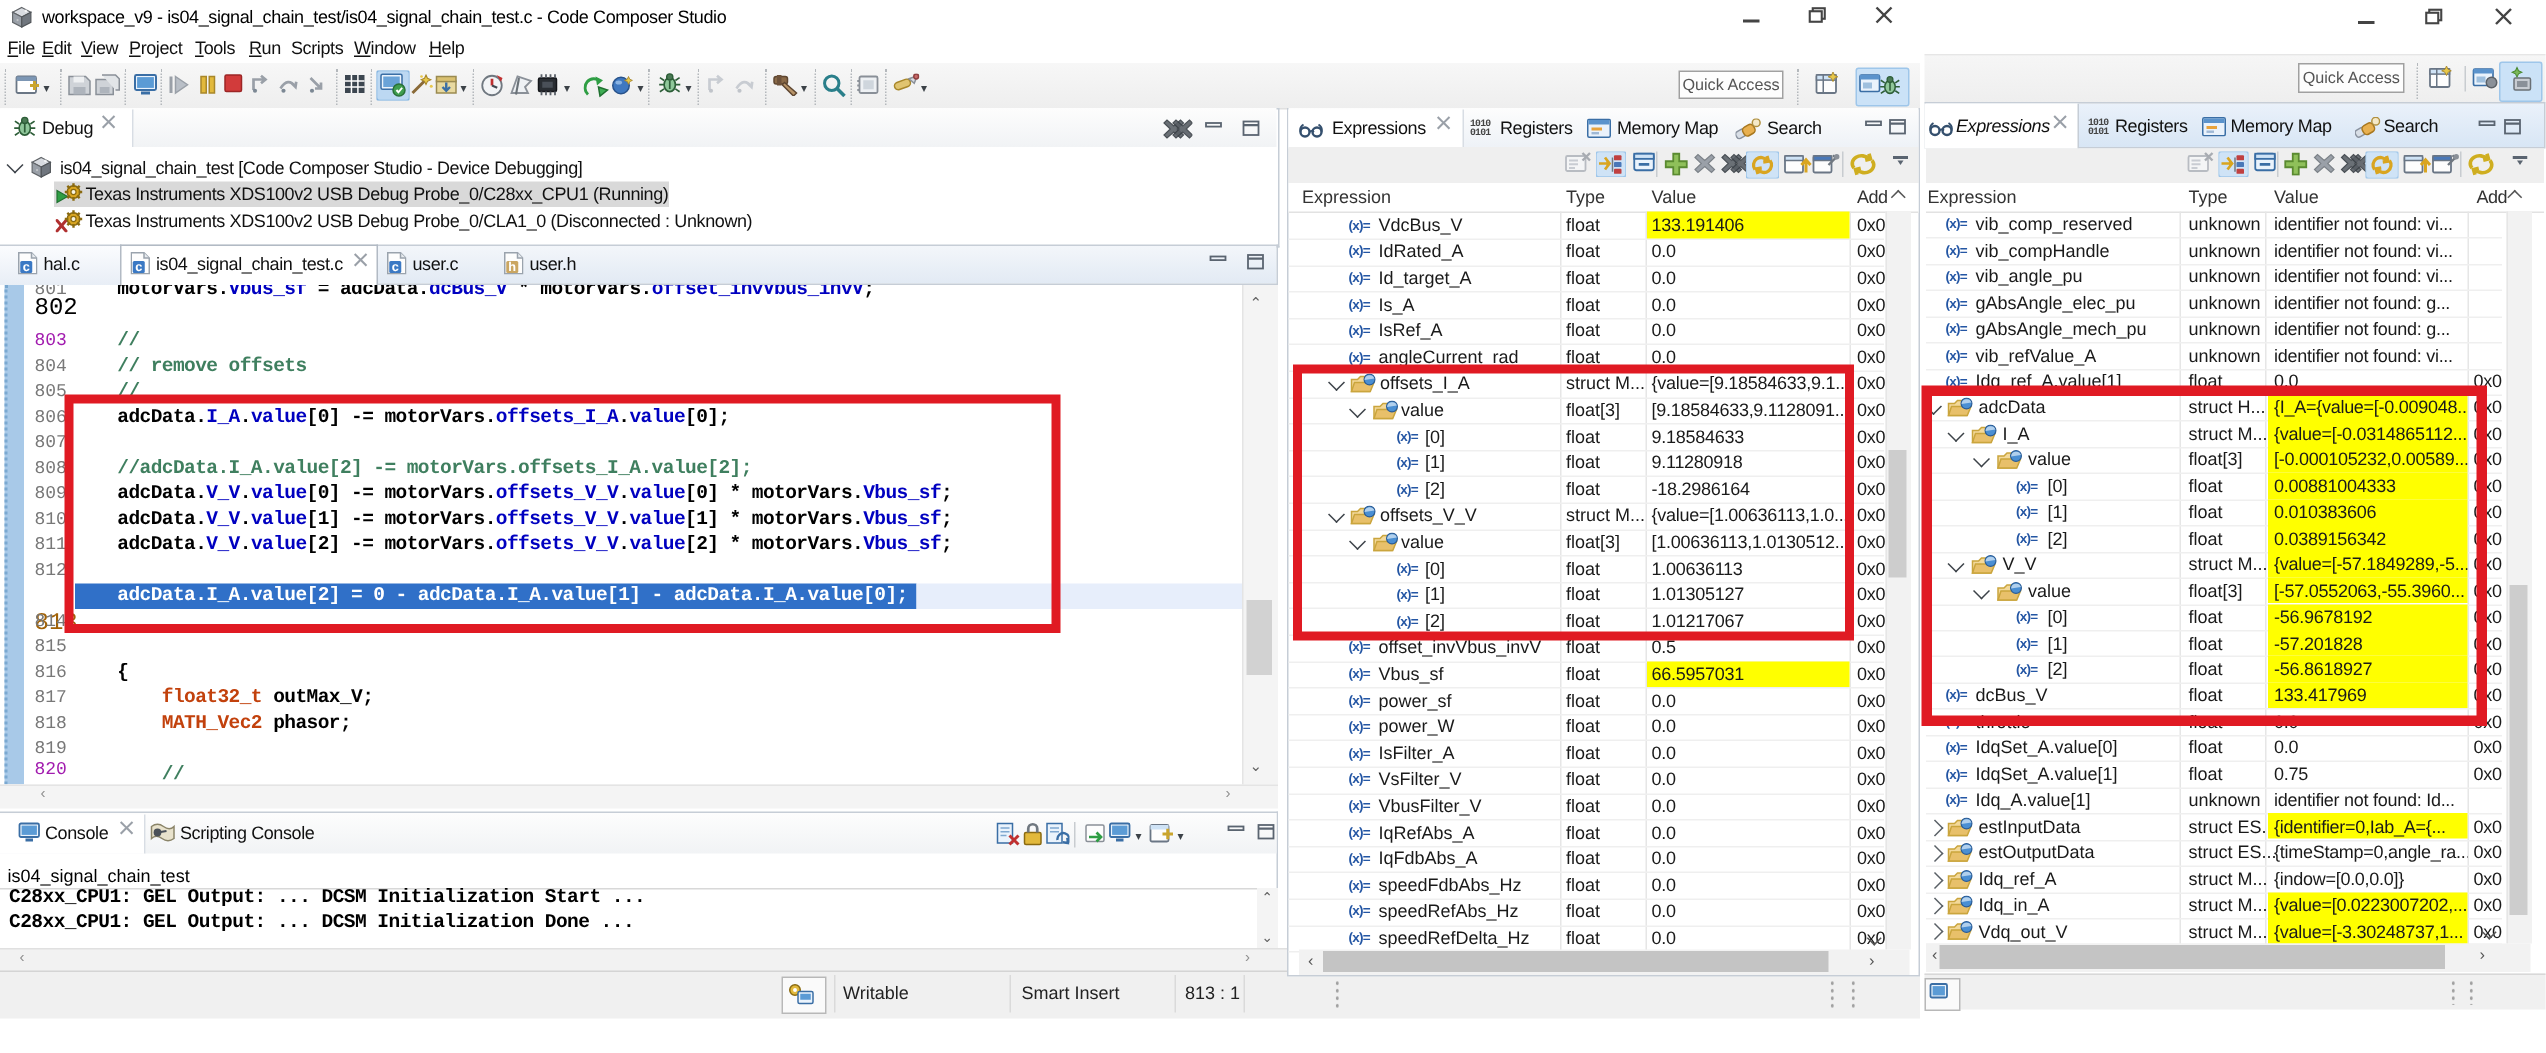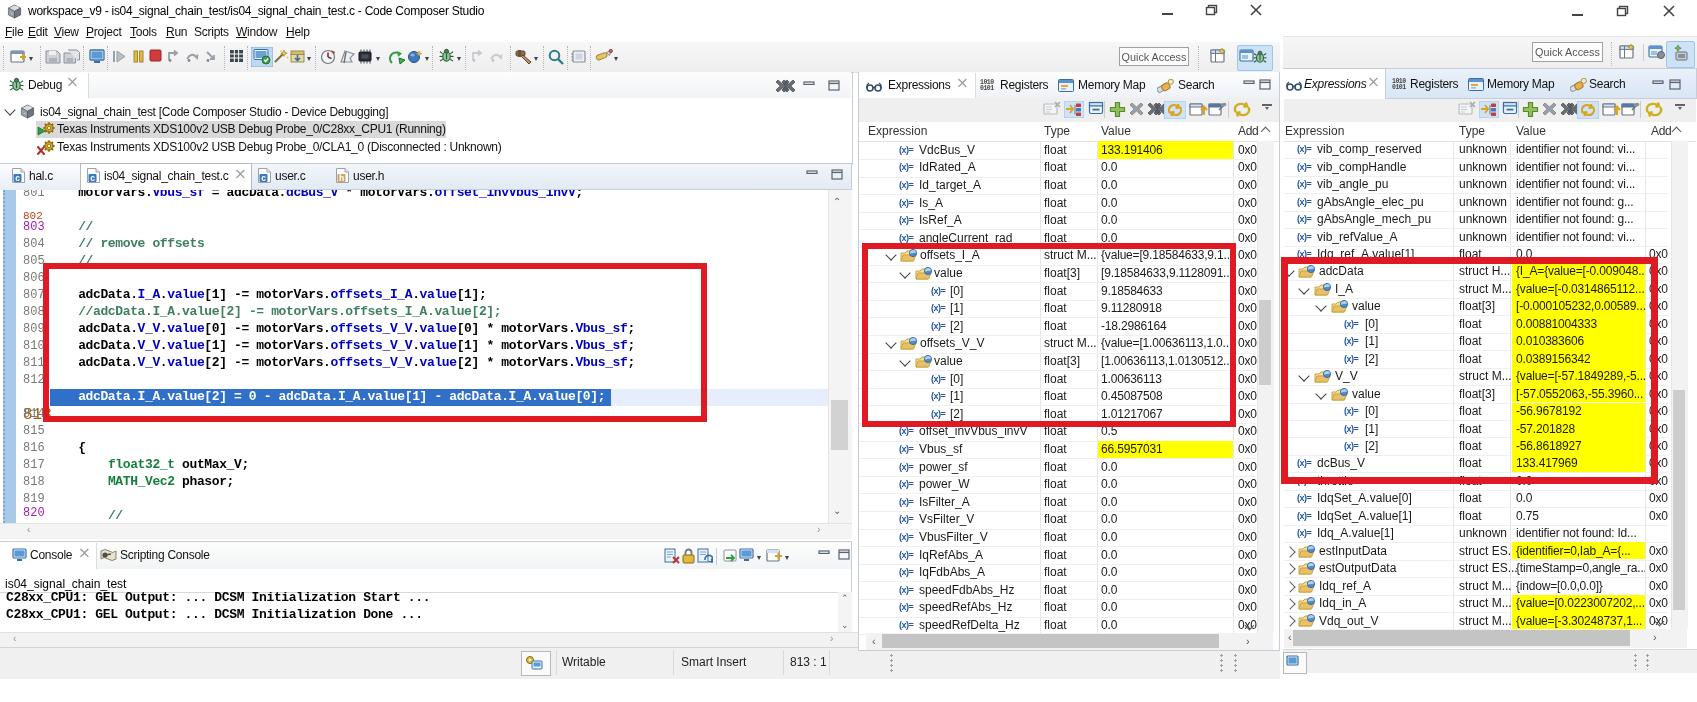--- a/index.html
+++ b/index.html
@@ -13,21 +13,21 @@
 .tabx{font-size:11px;color:#9aa0a8;font-weight:bold}
 .tsep{width:0;height:24px;border-left:1px dotted #b4b8bc}
 .tsep2{width:0;height:17px;border-left:1px solid #c8ccd0}
 .tarr{font-size:8px;color:#3c4248}
 .gridv{position:absolute;width:1px;background:#e6e6e6}
 .gridh{position:absolute;height:1px;background:#efefef}
 .yel{background:#ffff00}
 .err{color:#c43c3c}
 .cell{position:absolute;overflow:hidden;white-space:pre;font-size:12px;letter-spacing:-0.18px;color:#1a1a1a}
 .code{position:absolute;font-family:"Liberation Mono",monospace;font-size:13px;font-weight:bold;letter-spacing:-0.38px;white-space:pre;color:#000}
-.cf{color:#0000c0}.ck{color:#7f0055}.cc{color:#3f7f5f}.ct{color:#15803d}
+.cf{color:#0000c0}.ck{color:#7f0055}.cc{color:#3f7f5f}.ct{color:#c2410c}
 .menu u{text-decoration:underline}
 </style></head><body>
 <svg class="abs" style="left:7px;top:4px" width="15" height="15" viewBox="0 0 16 16">
 <path d="M8 1 L14.5 4.4 L8 7.8 L1.5 4.4 Z" fill="#d8dbe0" stroke="#606468" stroke-width="0.8"></path>
 <path d="M1.5 4.4 L8 7.8 L8 15 L1.5 11.6 Z" fill="#9aa0a8" stroke="#606468" stroke-width="0.8"></path>
 <path d="M14.5 4.4 L8 7.8 L8 15 L14.5 11.6 Z" fill="#70767e" stroke="#505458" stroke-width="0.8"></path>
 <circle cx="11" cy="3.5" r="1" fill="#fff" opacity="0.7"></circle>
     <circle cx="5" cy="10" r="0.8" fill="#e0e0e0" opacity="0.6"></circle>
 </svg>
 <div class="abs t125" style="left:28px;top:4px;color:#000">workspace_v9 - is04_signal_chain_test/is04_signal_chain_test.c - Code Composer Studio</div>
@@ -357,31 +357,31 @@
 <rect x="1.5" y="6" width="8" height="8" rx="1" fill="#caa662"></rect>
 <text x="5.5" y="12.6" font-size="8.5" font-family="Liberation Sans" fill="#fff" text-anchor="middle" font-weight="bold">h</text>
 </svg>
 <div class="abs t125" style="left:353px;top:169px">user.h</div>
 <div class="abs" style="left:0;top:190px;width:852px;height:333px;background:#fff;overflow:hidden" id="ed">
 <div class="abs" style="left:3px;top:0;width:11px;height:333px;background:#a8c9e8;border-left:2px dotted #7aa8d0"></div>
 <div class="abs" style="left:50px;top:198.5px;width:561px;height:17px;background:#3070c8"></div>
 <div class="abs" style="left:611px;top:198.5px;width:217px;height:17px;background:#e7eefb"></div>
 <div class="abs mono" style="left:23px;top:-4.0px;font-size:12px;color:#787878">801</div>
 <div class="code" style="left:48.5px;top:-5.5px;color:#000">    motorVars.<span class="cf">Vbus_sf</span> = adcData.<span class="cf">dcBus_V</span> * motorVars.<span class="cf">offset_invVbus_invV</span>;</div>
-<div class="abs mono" style="left:23px;top:20px;font-size:11px;color:#c2410c">802</div>
+<div class="abs mono" style="left:23px;top:6px;font-size:16px;color:#000000">802</div>
 <div class="code" style="left:48.5px;top:11.5px;color:#000"></div>
 <div class="abs mono" style="left:23px;top:30.0px;font-size:12px;color:#a21caf">803</div>
 <div class="code" style="left:48.5px;top:28.5px;color:#000">    <span class="cc">//</span></div>
 <div class="abs mono" style="left:23px;top:47.0px;font-size:12px;color:#787878">804</div>
 <div class="code" style="left:48.5px;top:45.5px;color:#000">    <span class="cc">// remove offsets</span></div>
 <div class="abs mono" style="left:23px;top:64.0px;font-size:12px;color:#787878">805</div>
 <div class="code" style="left:48.5px;top:62.5px;color:#000">    <span class="cc">//</span></div>
 <div class="abs mono" style="left:23px;top:81.0px;font-size:12px;color:#787878">806</div>
+<div class="code" style="left:48.5px;top:79.5px;color:#000">    adcData.<span class="cf">I_A</span>.<span class="cf">value</span>[0] -= motorVars.<span class="cf">offsets_I_A</span>.<span class="cf">value</span>[0];</div>
 <div class="abs mono" style="left:23px;top:98.0px;font-size:12px;color:#787878">807</div>
-<div class="code" style="left:48.5px;top:96.5px;color:#000">    adcData.<span class="cf">I_A</span>.<span class="cf">value</span>[1] -= motorVars.<span class="cf">offsets_I_A</span>.<span class="cf">value</span>[1];</div>
 <div class="abs mono" style="left:23px;top:115.0px;font-size:12px;color:#787878">808</div>
 <div class="code" style="left:48.5px;top:113.5px;color:#000">    <span class="cc">//adcData.I_A.value[2] -= motorVars.offsets_I_A.value[2];</span></div>
 <div class="abs mono" style="left:23px;top:132.0px;font-size:12px;color:#787878">809</div>
 <div class="code" style="left:48.5px;top:130.5px;color:#000">    adcData.<span class="cf">V_V</span>.<span class="cf">value</span>[0] -= motorVars.<span class="cf">offsets_V_V</span>.<span class="cf">value</span>[0] * motorVars.<span class="cf">Vbus_sf</span>;</div>
 <div class="abs mono" style="left:23px;top:149.0px;font-size:12px;color:#787878">810</div>
 <div class="code" style="left:48.5px;top:147.5px;color:#000">    adcData.<span class="cf">V_V</span>.<span class="cf">value</span>[1] -= motorVars.<span class="cf">offsets_V_V</span>.<span class="cf">value</span>[1] * motorVars.<span class="cf">Vbus_sf</span>;</div>
 <div class="abs mono" style="left:23px;top:166.0px;font-size:12px;color:#787878">811</div>
 <div class="code" style="left:48.5px;top:164.5px;color:#000">    adcData.<span class="cf">V_V</span>.<span class="cf">value</span>[2] -= motorVars.<span class="cf">offsets_V_V</span>.<span class="cf">value</span>[2] * motorVars.<span class="cf">Vbus_sf</span>;</div>
 <div class="abs mono" style="left:23px;top:183.0px;font-size:12px;color:#787878">812</div>
 <div class="code" style="left:48.5px;top:181.5px;color:#000"></div>
@@ -695,21 +695,21 @@
 <div class="gridh" style="left:859px;top:387.7px;width:397px"></div>
 <span class="abs xeq" style="left:931px;top:373.6px">(x)=</span>
 <div class="abs t12" style="left:950px;top:371.6px">[0]</div>
 <div class="abs t12" style="left:1044px;top:371.6px">float</div>
 <div class="cell" style="left:1101px;top:371.6px;width:131px">1.00636113</div>
 <div class="cell" style="left:1238px;top:371.6px;width:19px">0x00</div>
 <div class="gridh" style="left:859px;top:405.3px;width:397px"></div>
 <span class="abs xeq" style="left:931px;top:391.20000000000005px">(x)=</span>
 <div class="abs t12" style="left:950px;top:389.2px">[1]</div>
 <div class="abs t12" style="left:1044px;top:389.2px">float</div>
-<div class="cell" style="left:1101px;top:389.2px;width:131px">0.45087508</div>
+<div class="cell" style="left:1101px;top:389.2px;width:131px">1.01305127</div>
 <div class="cell" style="left:1238px;top:389.2px;width:19px">0x00</div>
 <div class="gridh" style="left:859px;top:422.9px;width:397px"></div>
 <span class="abs xeq" style="left:931px;top:408.8px">(x)=</span>
 <div class="abs t12" style="left:950px;top:406.8px">[2]</div>
 <div class="abs t12" style="left:1044px;top:406.8px">float</div>
 <div class="cell" style="left:1101px;top:406.8px;width:131px">1.01217067</div>
 <div class="cell" style="left:1238px;top:406.8px;width:19px">0x00</div>
 <div class="gridh" style="left:859px;top:440.5px;width:397px"></div>
 <span class="abs xeq" style="left:899px;top:426.40000000000003px">(x)=</span>
 <div class="abs t12" style="left:919px;top:424.4px">offset_invVbus_invV</div>

